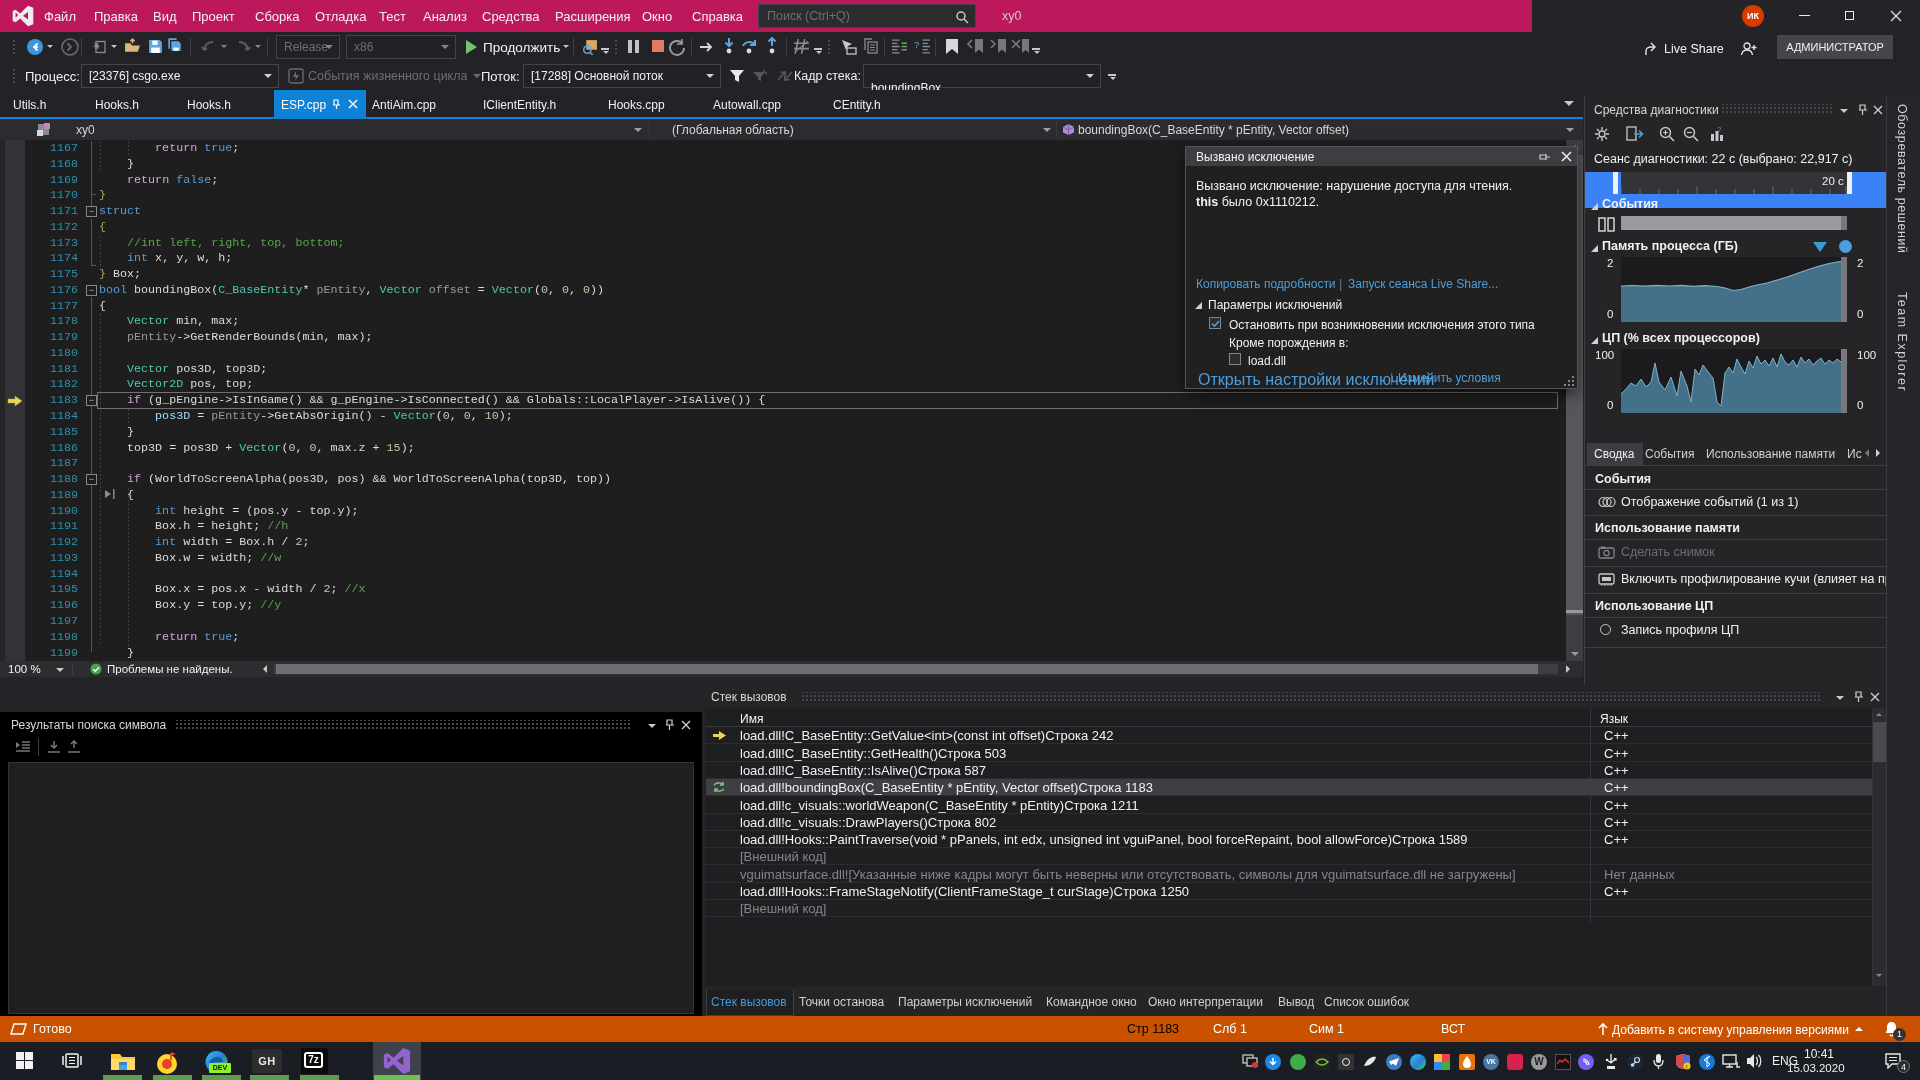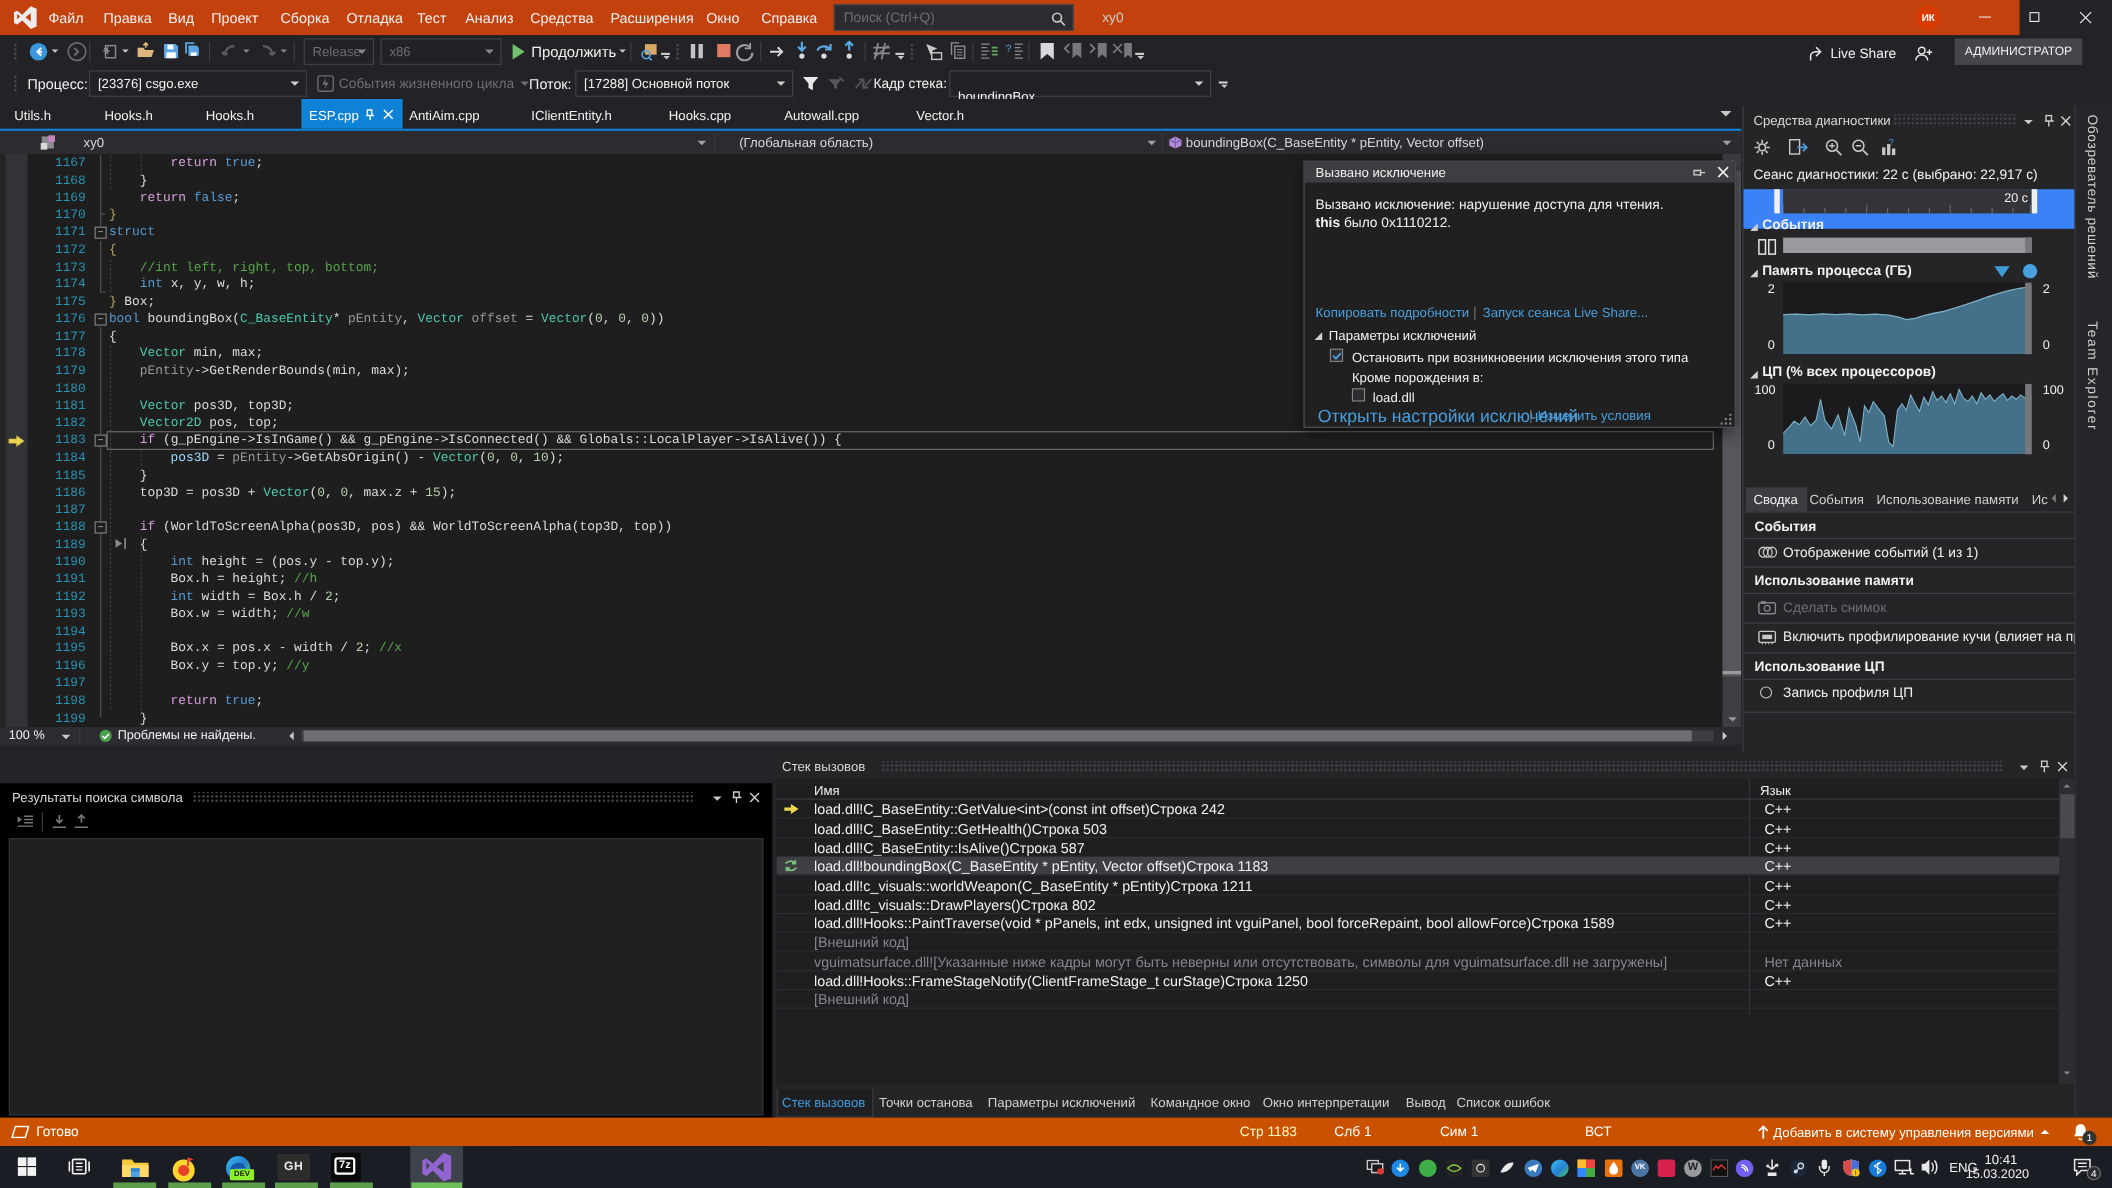--- a/index.html
+++ b/index.html
@@ -9,21 +9,21 @@
 .combo .arr{position:absolute;right:6px;top:50%;margin-top:-2px;width:0;height:0;border:4px solid transparent;border-top-color:#d0d0d0;border-bottom:none}
 .dim{color:#6d6d74}
 .divider{position:absolute;width:1px;background:#3f3f46}
 pre{font-family:"Liberation Mono",monospace}
 .k{color:#569cd6}.c{color:#d8a0df}.t{color:#4ec9b0}.n{color:#b5cea8}.m{color:#57a64a}.p{color:#9a9a9a}.g{color:#b8a064}
 .lnk{color:#4a9fde}
 .dots{background-image:radial-gradient(#46464c 1px,transparent 1.2px);background-size:4px 4px;background-position:0 2px}
 </style></head>
 <body>
 
-<div class="a" id="titlebar" style="left:0;top:0;width:1836px;height:32px;background:#c2410c">
+<div class="a" id="titlebar" style="left:0;top:0;width:1532px;height:32px;background:#be185d">
  <svg class="a" style="left:10px;top:5px" width="26" height="22" viewBox="0 0 24 24">
       <path fill="#ececec" d="M17.43.757L9.003 9.184 3.9 5.107.757 6.678v10.646L3.9 18.895l5.103-4.078 8.427 8.428 5.813-2.364V3.12zM3.9 13.775v-5.55l2.802 2.775zm13.53 2.096l-5.355-4.096 5.355-4.096z"></path>
     </svg>
  <span class="tx" style="left:44px;top:9px">Файл</span>
  <span class="tx" style="left:94px;top:9px">Правка</span>
  <span class="tx" style="left:153px;top:9px">Вид</span>
  <span class="tx" style="left:192px;top:9px">Проект</span>
  <span class="tx" style="left:255px;top:9px">Сборка</span>
  <span class="tx" style="left:315px;top:9px">Отладка</span>
  <span class="tx" style="left:379px;top:9px">Тест</span>
@@ -234,21 +234,21 @@
         <path d="M3 1h4v5H3zM2 6h7M5.5 6v4" stroke="#fff" stroke-width="1.2" fill="none"></path>
       </svg>
    <svg class="a" style="left:74px;top:9px" width="10" height="10" viewBox="0 0 10 10">
         <path d="M1 1l8 8M9 1L1 9" stroke="#fff" stroke-width="1.4"></path>
       </svg>
  </div>
  <span class="tx" style="left:372px;top:8px;font-size:12px">AntiAim.cpp</span>
  <span class="tx" style="left:483px;top:8px;font-size:12px">IClientEntity.h</span>
  <span class="tx" style="left:608px;top:8px;font-size:12px">Hooks.cpp</span>
  <span class="tx" style="left:713px;top:8px;font-size:12px">Autowall.cpp</span>
- <span class="tx" style="left:833px;top:8px;font-size:12px">Vector.h</span>
+ <span class="tx" style="left:833px;top:8px;font-size:12px">CEntity.h</span>
  <div class="a" style="left:1564px;top:11px;width:0;height:0;border:5px solid transparent;border-top-color:#c8c8c8;border-bottom:none"></div>
 </div>
 <div class="a" style="left:0;top:117px;width:1583px;height:2px;background:#0e82d6"></div>
 
 <div class="a" id="breadcrumb" style="left:0;top:119px;width:1583px;height:21px;background:#2b2b30">
  <svg class="a" style="left:36px;top:3px" width="15" height="15" viewBox="0 0 15 15">
       <rect x="2" y="2" width="11" height="11" fill="#8a8a90"></rect>
       <rect x="8" y="1" width="6" height="6" fill="#c586c0"></rect>
       <rect x="1" y="8" width="6" height="6" fill="#d8d8d8"></rect>
     </svg>
@@ -683,21 +683,21 @@
  <span class="tx" style="left:442px;top:311px;font-size:12px;color:#d0d0d0">Окно интерпретации</span>
  <span class="tx" style="left:572px;top:311px;font-size:12px;color:#d0d0d0">Вывод</span>
  <span class="tx" style="left:618px;top:311px;font-size:12px;color:#d0d0d0">Список ошибок</span>
 </div>
 
 <div class="a" id="statusbar" style="left:0;top:1016px;width:1920px;height:26px;background:#ca5100">
  <svg class="a" style="left:10px;top:7px" width="17" height="12" viewBox="0 0 17 12">
       <path d="M4 1h12L13 11H1z" fill="none" stroke="#fff" stroke-width="1.4"></path>
     </svg>
  <span class="tx" style="left:33px;top:6px;font-size:12.5px;color:#fff">Готово</span>
- <span class="tx" style="left:1127px;top:6px;font-size:12.5px;color:#fef9c3">Стр 1183</span>
+ <span class="tx" style="left:1127px;top:6px;font-size:12.5px;color:#000000">Стр 1183</span>
  <span class="tx" style="left:1213px;top:6px;font-size:12.5px;color:#fff">Слб 1</span>
  <span class="tx" style="left:1309px;top:6px;font-size:12.5px;color:#fff">Сим 1</span>
  <span class="tx" style="left:1441px;top:6px;font-size:12.5px;color:#fff">ВСТ</span>
  <svg class="a" style="left:1597px;top:6px" width="12" height="14" viewBox="0 0 12 14">
       <path d="M6 13V2M2 6l4-4 4 4" stroke="#fff" stroke-width="1.6" fill="none"></path>
     </svg>
  <span class="tx" style="left:1612px;top:7px;font-size:12px;color:#fff">Добавить в систему управления версиями</span>
  <div class="a" style="left:1855px;top:11px;width:0;height:0;border:4.5px solid transparent;border-bottom-color:#fff;border-top:none"></div>
  <svg class="a" style="left:1884px;top:5px" width="15" height="16" viewBox="0 0 15 16">
       <path d="M7.5 1c3 0 4.5 2 4.5 5v3l1.5 3h-12L3 9V6c0-3 1.5-5 4.5-5z" fill="#fff"></path>

